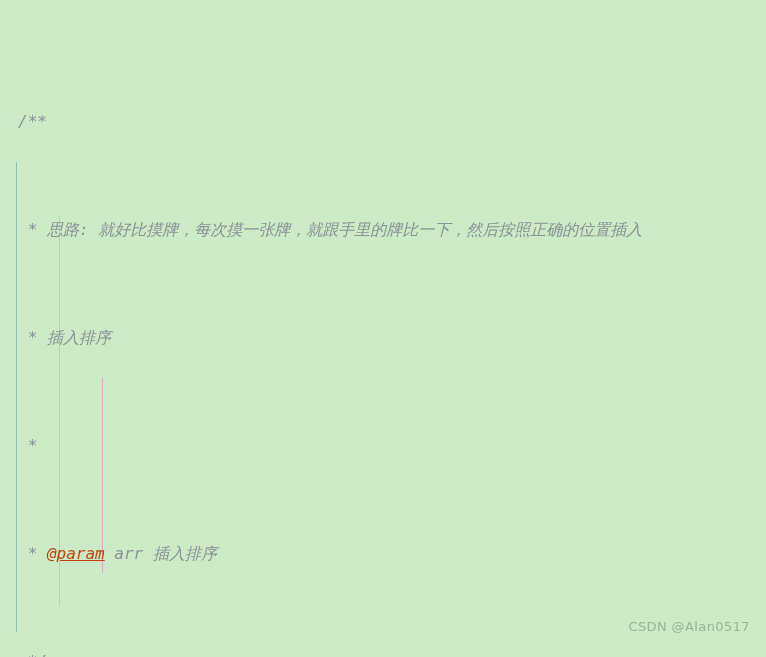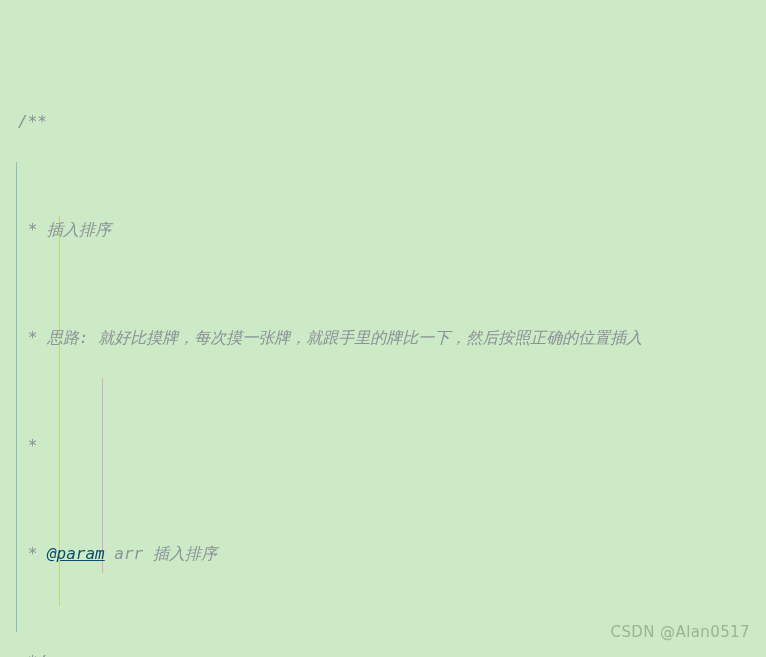--- a/index.html
+++ b/index.html
@@ -33,50 +33,50 @@
     line-height:27px;
     white-space:pre;
     position:relative;
     padding-left:18px;
     font-size:16px;
     letter-spacing:0px;
   }
 
   
   .cmt      {color:#8b9099;font-style:italic;}
-  .tag      {color:#0c4a6e;font-style:italic;text-decoration:underline;}
+  .tag      {color:#c2410c;font-style:italic;text-decoration:underline;}
 
   
   #watermark{
     position:absolute;
-    right:16px;bottom:16px;
+    right:16px;bottom:23px;
     color:#9bb397;
     font-family:"DejaVu Sans","Liberation Sans",sans-serif;
-    font-size:15px;
+    font-size:13px;
     letter-spacing:.4px;
     user-select:none;
   }
 </style>
 </head>
 <body>
 
 <div id="editor">
 
   <div class="guide" id="guide-1"></div>
   <div class="guide" id="guide-2"></div>
   <div class="guide" id="guide-3"></div>
 
   <div class="code">
 
     
     <div class="line"><span class="cmt">/**</span></div>
 
+    <div class="line"> <span class="cmt">* 思路: 就好比摸牌，每次摸一张牌，就跟手里的牌比一下，然后按照正确的位置插入</span></div>
+
     <div class="line"> <span class="cmt">* 插入排序</span></div>
-
-    <div class="line"> <span class="cmt">* 思路: 就好比摸牌，每次摸一张牌，就跟手里的牌比一下，然后按照正确的位置插入</span></div>
 
     <div class="line"> <span class="cmt">*</span></div>
 
     <div class="line"> <span class="cmt">* </span><span class="tag">@param</span><span class="cmt"> arr </span><span class="cmt">插入排序</span></div>
 
     <div class="line"> <span class="cmt">*/</span></div>
 
     
     
 

